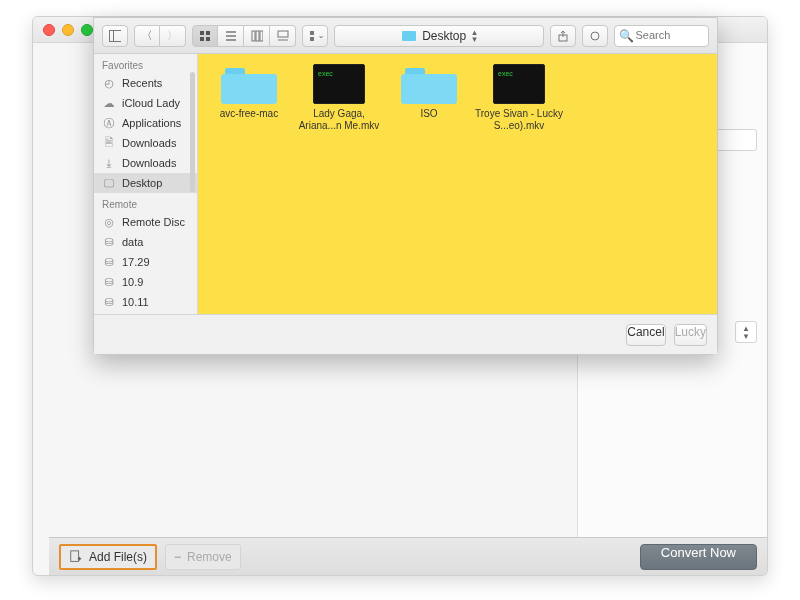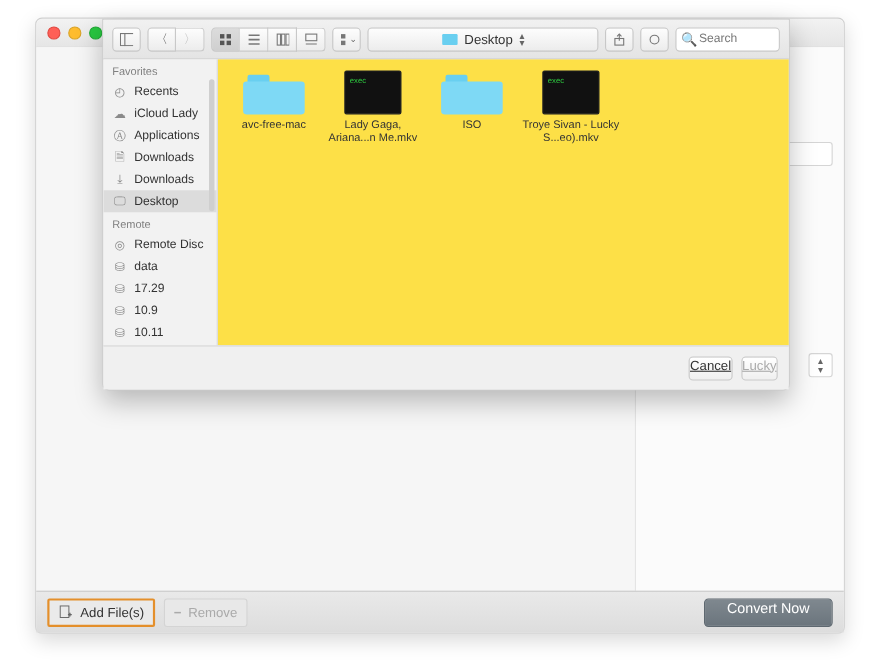--- a/index.html
+++ b/index.html
@@ -25,21 +25,21 @@
   .right-slot { position: absolute; left: 10px; right: 10px; height: 22px;
     background: #fff; border: 1px solid #d5d5d5; border-radius: 3px; }
   .slot-a { top: 86px; }
   .slot-b { top: 278px; width: 22px; left: auto; right: 10px; }
 
   .main-area {
     position: absolute; left: 0; right: 190px; top: 26px; bottom: 38px;
     background: #f6f6f6;
   }
   .footer-bar {
-    position: absolute; left: 0; right: 0; bottom: 0; height: 38px;
+    position: absolute; left: 16px; right: 0; bottom: 0; height: 38px;
     background: linear-gradient(#e9e9e9,#dddddd); border-top: 1px solid #c8c8c8;
     display: flex; align-items: center; padding: 0 10px; gap: 8px;
   }
   .add-btn {
     display: flex; align-items: center; gap: 6px; height: 26px; padding: 0 8px;
     background: #eaeaea; border: 2px solid #e48f2b; border-radius: 2px;
     font-size: 12px; color: #333;
   }
   .add-btn svg { width: 14px; height: 14px; }
   .remove-btn { display:flex; align-items:center; gap:6px; height:26px; padding:0 8px;
@@ -86,21 +86,21 @@
   .folder-ic { width:56px; height:40px; position:relative; }
   .folder-ic::before { content:""; position:absolute; left:4px; top:4px; width:20px; height:8px;
     background:#69cff0; border-radius:2px 2px 0 0;}
   .folder-ic::after { content:""; position:absolute; left:0; top:10px; width:56px; height:30px;
     background:#7ed9f5; border-radius:3px;}
   .mkv-ic { width:52px; height:40px; background:#111; border:1px solid #222; position:relative; border-radius:2px;}
   .mkv-ic .tag { position:absolute; top:3px; left:4px; font-size:7px; color:#2ecc40; }
   .sheet-footer { position:absolute; left:0; right:0; bottom:0; height:40px; border-top:1px solid #d6d6d6;
     background:#f0f0f0; display:flex; align-items:center; justify-content:flex-end; padding:0 10px; gap:8px;}
   .sheet-footer .btn { height:22px; padding:0 0; font-size:12px; border:1px solid #c8c8c8;
-    border-radius:4px; background:linear-gradient(#ffffff,#efefef); color:#333;text-decoration:underline;}
+    border-radius:4px; background:linear-gradient(#ffffff,#efefef); color:#333;}
   .sheet-footer .btn.disabled { color:#aaa; }
   .folder-mini { width:14px; height:10px; background:#69cff0; border-radius:1px; display:inline-block;}
 </style>
 </head>
 <body>
 
 <div class="app-window">
   <div class="titlebar">
     <div class="traffic tl-red"></div>
     <div class="traffic tl-yellow"></div>

